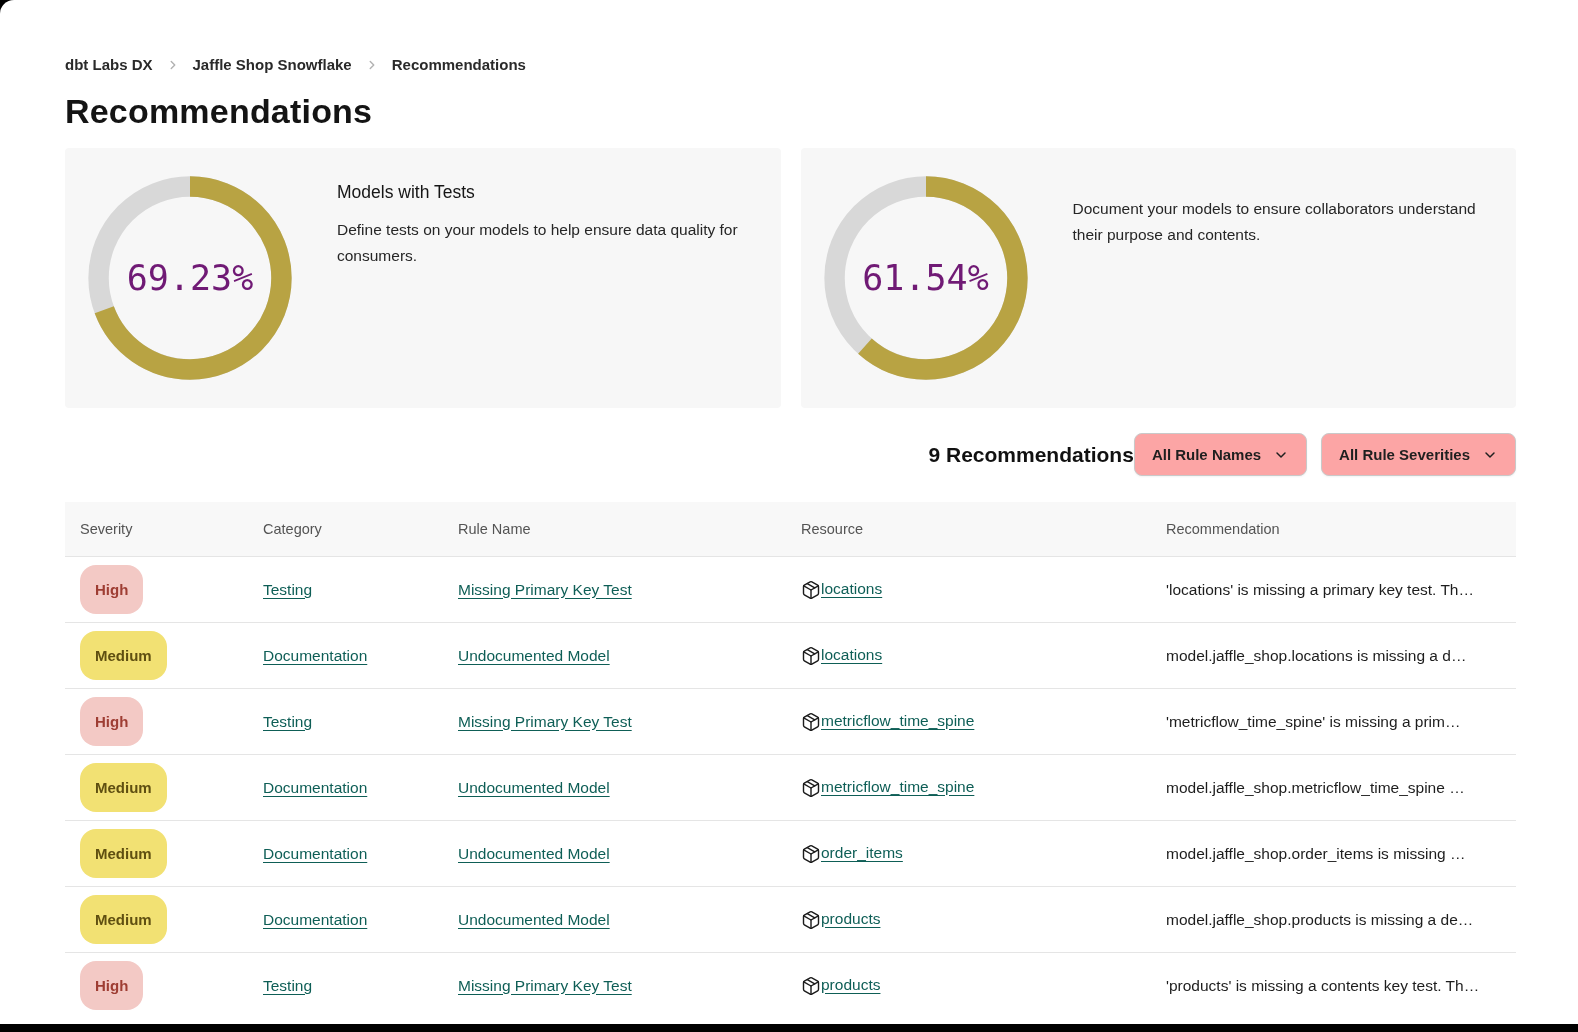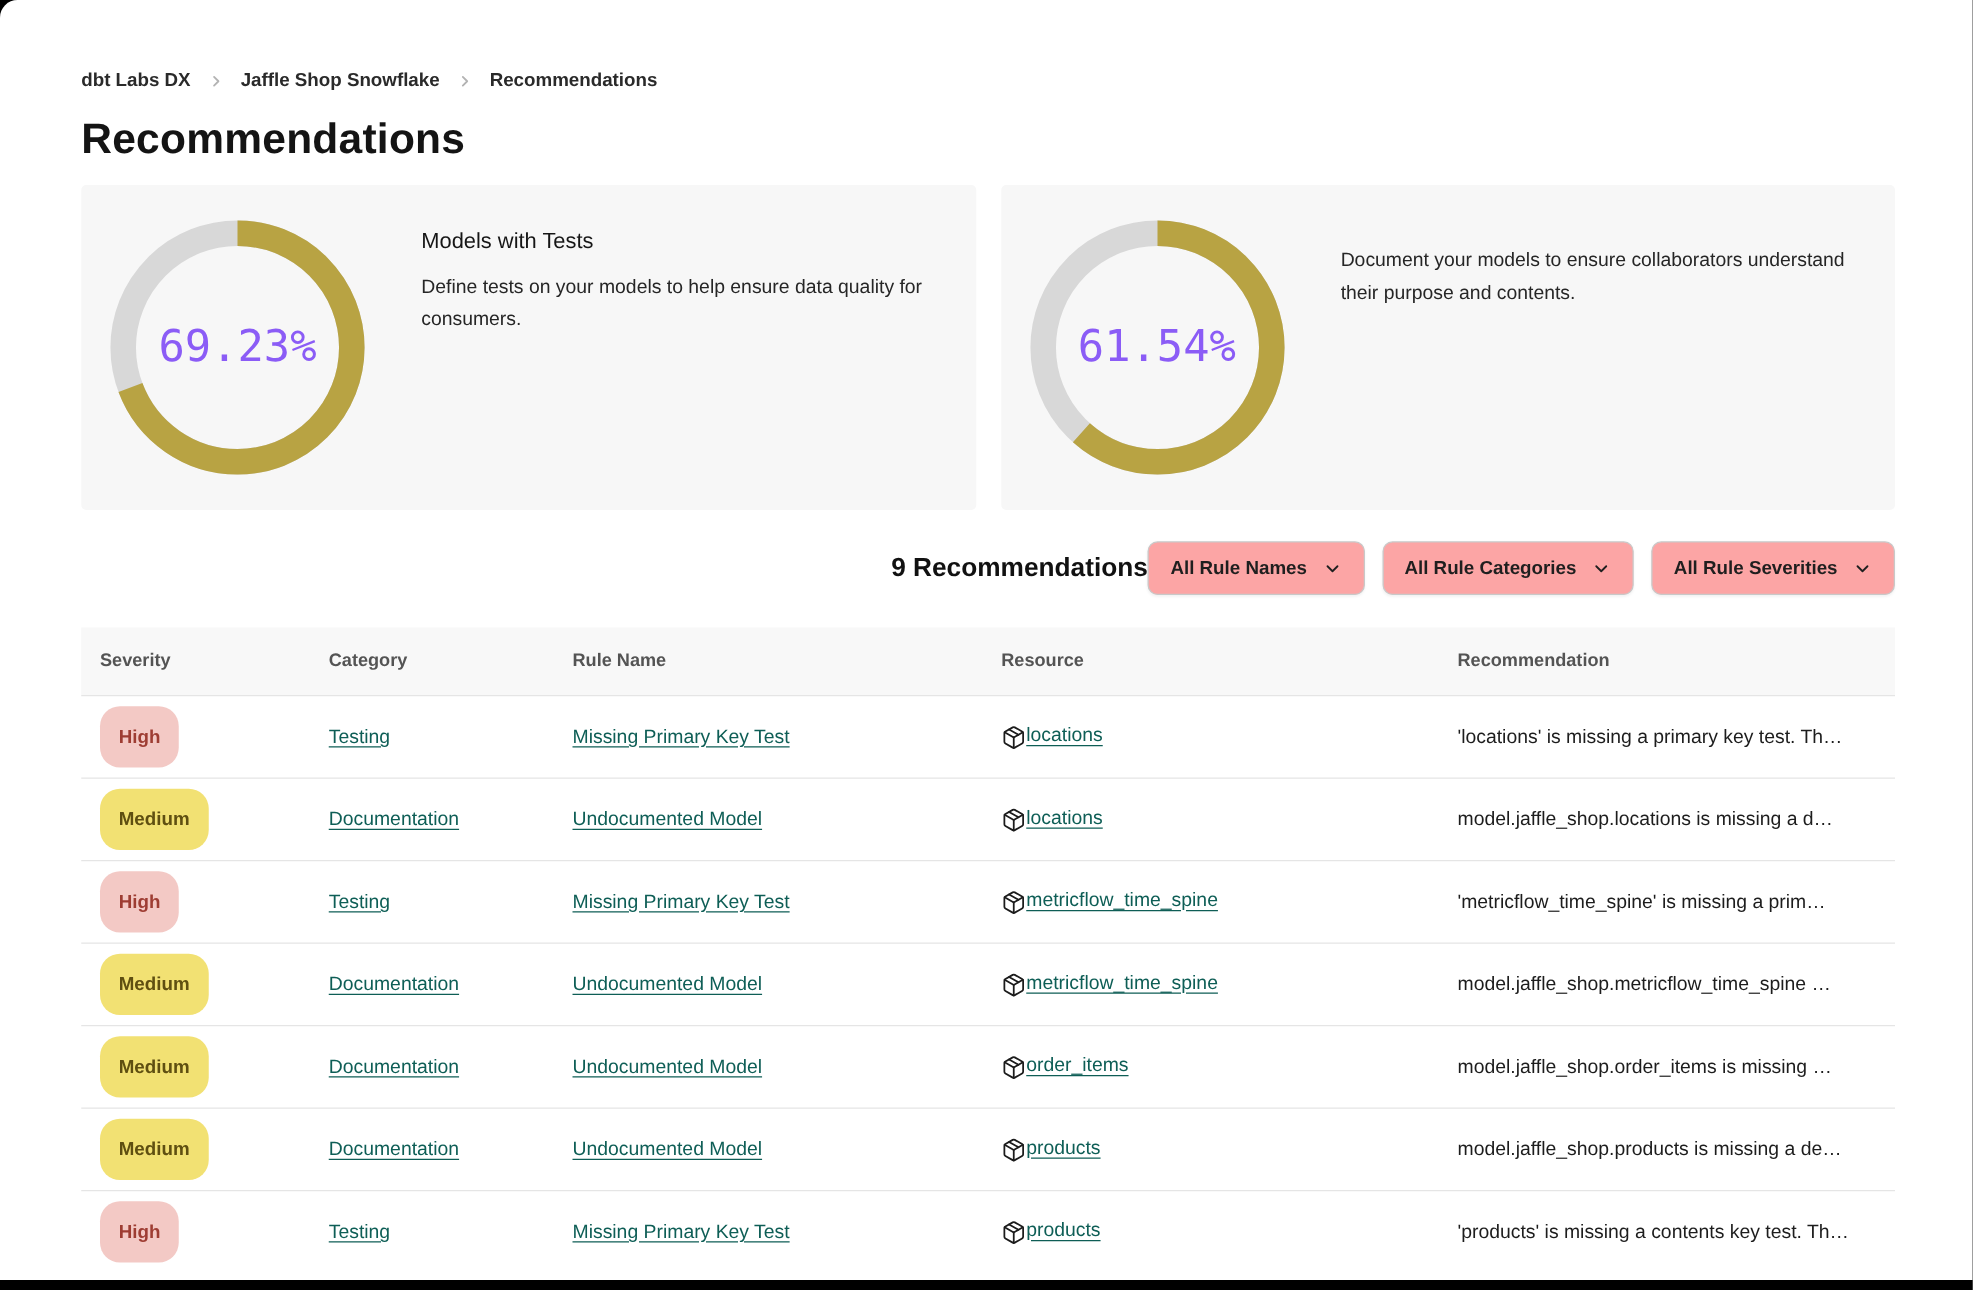--- a/index.html
+++ b/index.html
@@ -19,38 +19,38 @@
 
   
   .cards{display:flex;gap:20px;margin-top:17px}
   .card{flex:1;background:#f7f7f7;border-radius:4px;height:260px;display:flex;align-items:center;
     gap:40px;padding:0 24px 0 18px}
   .donut{position:relative;width:214px;height:214px;flex:0 0 auto}
   .donut svg{width:100%;height:100%;display:block}
   .donut-track{stroke:var(--donut-track,#d8d8d8)}
   .donut-arc{stroke:var(--donut-fill,#b8a343)}
   .donut-label{position:absolute;inset:0;display:flex;align-items:center;justify-content:center;
-    font-family:"DejaVu Sans Mono",monospace;font-size:35px;font-weight:500;color:#8b5cf6}
+    font-family:"DejaVu Sans Mono",monospace;font-size:35px;font-weight:500;color:#701a75}
   .card-text{align-self:flex-start;padding-top:34px;max-width:480px}
   .card-title{margin:0;font-size:17.5px;font-weight:400;color:#161616}
   .card-desc{margin:14px 0 0;font-size:15.5px;line-height:1.68;color:#262626}
 
   
   .list-header{display:flex;align-items:center;justify-content:flex-end;margin-top:25px}
   .count{font-size:21px;font-weight:700;color:#111;margin:0}
   .filters{display:flex;gap:14px}
   .filter-btn{display:flex;align-items:center;gap:12px;height:43px;padding:0 17px;background:#fca5a5;
     border:1px solid #c9c9c9;border-radius:8px;font-size:15px;font-weight:600;color:#1f1f1f;
     cursor:pointer;box-shadow:0 1px 2px rgba(0,0,0,.05);font-family:inherit}
 
   
   .table{margin-top:26px}
   .thead,.trow{display:grid;grid-template-columns:183px 195px 343px 365px 1fr;
     padding-left:15px;align-items:center}
-  .thead{background:#f8f8f8;height:54px;font-size:14.5px;color:#545454;font-weight:700}
+  .thead{background:#f8f8f8;height:54px;font-size:14.5px;color:#545454;font-weight:400}
   .trow{height:66px;border-top:1px solid #e5e5e5;font-size:15.5px}
   .badge{display:inline-block;padding:16px 15px;border-radius:16px;font-size:15px;font-weight:700}
   a.link{color:var(--link,#0e5e56);text-decoration:underline;text-underline-offset:3px;cursor:pointer}
   .resource-cell{display:flex;align-items:flex-start;gap:0}
   .pkg{flex:0 0 auto;display:flex}
   .rec{color:#1d1d1d;white-space:nowrap;overflow:hidden;padding-right:14px}
 </style>
 </head>
 <body>
 
@@ -104,28 +104,20 @@
         </div>
       </section>
 
     </div>
 
     <div class="list-header">
       <h2 class="count">9 Recommendations</h2>
       <div class="filters">
         <button class="filter-btn">
           <span>All Rule Names</span>
-          <span style="display:flex">
-            <svg width="16" height="16" viewBox="0 0 24 24" fill="none" stroke="#1f1f1f" stroke-width="2.2" stroke-linecap="round" stroke-linejoin="round">
-                <polyline points="6 9 12 15 18 9"></polyline>
-              </svg>
-          </span>
-        </button>
-        <button class="filter-btn">
-          <span>All Rule Categories</span>
           <span style="display:flex">
             <svg width="16" height="16" viewBox="0 0 24 24" fill="none" stroke="#1f1f1f" stroke-width="2.2" stroke-linecap="round" stroke-linejoin="round">
                 <polyline points="6 9 12 15 18 9"></polyline>
               </svg>
           </span>
         </button>
         <button class="filter-btn">
           <span>All Rule Severities</span>
           <span style="display:flex">
             <svg width="16" height="16" viewBox="0 0 24 24" fill="none" stroke="#1f1f1f" stroke-width="2.2" stroke-linecap="round" stroke-linejoin="round">

